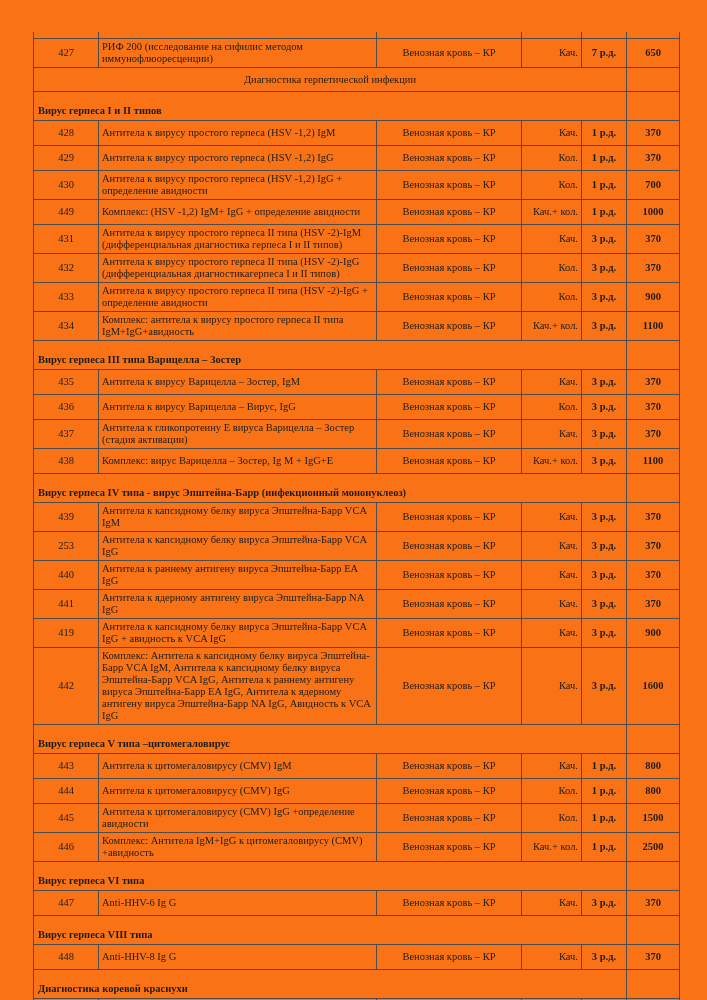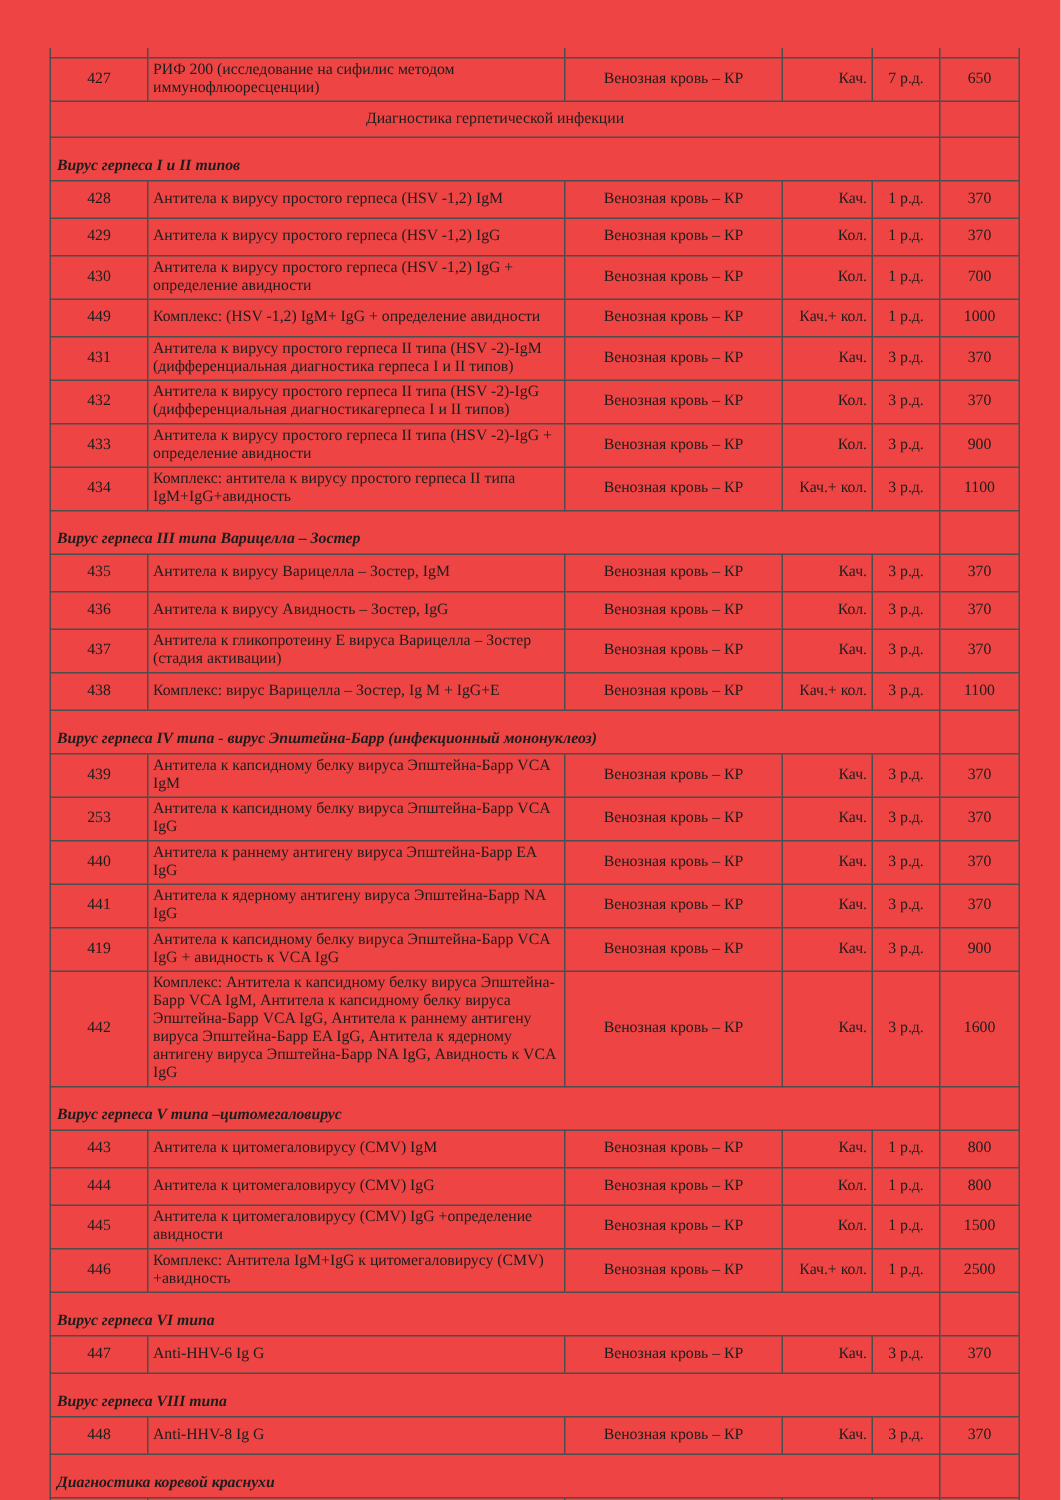--- a/index.html
+++ b/index.html
@@ -3,21 +3,21 @@
 <meta charset="utf-8">
 <style>
   html, body {
     margin: 0; padding: 0;
     background: #ffffff;
   }
   .page {
     position: relative;
     width: 707px;
     height: 1000px;
-    background: #ef4444;
+    background: #f97316;
     overflow: hidden;
     font-family: "Liberation Serif", serif;
   }
   table.price {
     position: absolute;
     left: 33px;
     top: 32px;
     width: 646px;
     border-collapse: collapse;
     table-layout: fixed;
@@ -36,33 +36,32 @@
   tr.cut-row td {
     height: 6px;
     border-top: none;
     padding: 0;
   }
   tr.item-row td { height: 20px; }
   td.c-num   { text-align: center; }
   td.c-name  { text-align: left; padding-left: 7px; padding-right: 6px; }
   td.c-sample{ text-align: center; border-radius: 11px; }
   td.c-mode  { text-align: right; padding-left: 2px; padding-right: 2px; }
-  td.c-term  { text-align: center; }
-  td.c-price { text-align: center; }
+  td.c-term  { text-align: center; font-weight: bold; }
+  td.c-price { text-align: center; font-weight: bold; }
 
   tr.section-row td {
     height: 19px;
     font-weight: normal;
   }
   tr.section-row td.c-label { text-align: center; }
 
   tr.group-row td {
     height: 21px;
     font-weight: bold;
-    font-style: italic;
   }
   tr.group-row td.c-label {
     text-align: left;
     vertical-align: bottom;
     padding: 4px 4px 3px 4px;
   }
 </style>
 </head>
 <body>
 
@@ -172,21 +171,21 @@
         <tr class="item-row">
           <td class="c-num">435</td>
           <td class="c-name">Антитела к вирусу Варицелла – Зостер, IgM</td>
           <td class="c-sample">Венозная кровь – КР</td>
           <td class="c-mode">Кач.</td>
           <td class="c-term">3 р.д.</td>
           <td class="c-price">370</td>
         </tr>
         <tr class="item-row">
           <td class="c-num">436</td>
-          <td class="c-name">Антитела к вирусу Авидность – Зостер, IgG</td>
+          <td class="c-name">Антитела к вирусу Варицелла – Вирус, IgG</td>
           <td class="c-sample">Венозная кровь – КР</td>
           <td class="c-mode">Кол.</td>
           <td class="c-term">3 р.д.</td>
           <td class="c-price">370</td>
         </tr>
         <tr class="item-row">
           <td class="c-num">437</td>
           <td class="c-name">Антитела к гликопротеину Е вируса Варицелла – Зостер (стадия активации)</td>
           <td class="c-sample">Венозная кровь – КР</td>
           <td class="c-mode">Кач.</td>

